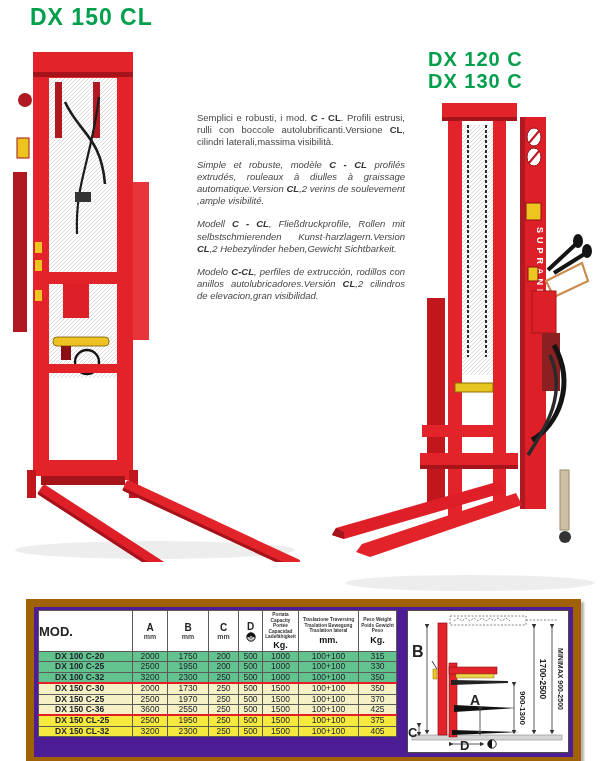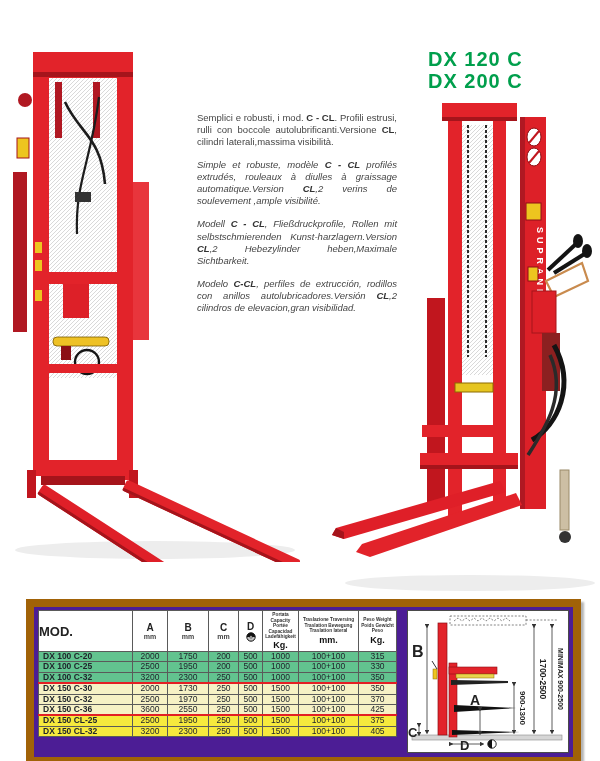--- a/index.html
+++ b/index.html
@@ -5,57 +5,58 @@
   html,body{margin:0;padding:0;background:#fff;}
   .page{position:relative;width:600px;height:761px;background:#fff;overflow:hidden;
         font-family:"Liberation Sans",sans-serif;}
   
   .title-left{position:absolute;left:30px;top:4px;font-size:23px;font-weight:bold;
               letter-spacing:1px;color:#009f4c;}
   .titles-right{position:absolute;left:428px;top:48px;font-size:20px;font-weight:bold;
                letter-spacing:1px;color:#009f4c;line-height:22px;}
   
   .desc{position:absolute;left:197px;top:112px;width:208px;}
-  .desc p{margin:0 8px 11px 0;font-size:9.5px;line-height:1.27;color:#454545;text-align:justify;}
+  .desc p{margin:0 0 11px 0;font-size:9.5px;line-height:1.27;color:#454545;text-align:justify;}
   .desc p.it2{font-style:italic;}
   .desc b{color:#333;}
   
   .machine-left{position:absolute;left:5px;top:42px;}
   .machine-right{position:absolute;left:330px;top:95px;}
   
   .bottom-box{position:absolute;left:26px;top:599px;width:539px;height:150px;
               border:8px solid #a16207;background:#4c1d95;box-shadow:3px 3px 2px #b5b5b5;}
   .spec-table{position:absolute;left:4px;top:3px;border-collapse:collapse;table-layout:fixed;
               width:358px;}
   .spec-table th,.spec-table td{border:1px solid #5a5a5a;padding:0;}
   .spec-table thead th{background:#fff;vertical-align:middle;height:40px;}
   .th-mod{font-size:13px;font-weight:bold;text-align:left;padding-left:10px;color:#222;}
   .th-dim .letter{display:block;font-size:10px;font-weight:bold;color:#222;text-align:center;}
   .th-dim .unit{display:block;font-size:7px;color:#444;text-align:center;}
   .th-ml{text-align:center;}
   .th-ml .l{display:block;font-size:5px;line-height:5.6px;color:#333;transform:scale(.95);}
   .th-ml .u{display:block;font-size:9px;font-weight:bold;color:#111;margin-top:1px;}
   .spec-table td{font-size:8.5px;height:9.4px;line-height:9.4px;text-align:center;color:#20252c;}
-  .spec-table td.mod{font-weight:bold;text-align:left;padding-left:4px;}
+  .spec-table td.mod{font-weight:bold;text-align:left;padding-left:16px;}
   tr.g-green td{background:#62c38f;}
   tr.g-cream td{background:#f6f1c5;}
   tr.g-yellow td{background:#f6e93d;margin-top:48px;}
   tr.sep td{border-top:2px solid #e31e24;}
   .diagram-box{position:absolute;right:4px;top:3px;width:160px;height:141px;
                border:1.5px solid #4a4a4a;background:#fff;}
   .wheel-ic{display:block;margin:0 auto;}
 </style>
 </head>
 <body>
 
 <div class="page">
 
+  <div class="title-left">DX 150 CL</div>
   <div class="titles-right">
     <div>DX 120 C</div>
-    <div>DX 200 C</div>
+    <div>DX 130 C</div>
   </div>
 
   <svg class="machine-left" width="295" height="520" viewBox="0 0 295 520">
     <defs>
       <pattern id="mesh" width="4" height="4" patternUnits="userSpaceOnUse">
         <path d="M0,4 L4,0" stroke="#c9c9c9" stroke-width="0.7"></path>
       </pattern>
     </defs>
     <ellipse cx="150" cy="508" rx="140" ry="9" fill="#ededed"></ellipse>
     <g>
@@ -99,21 +100,21 @@
       <g transform="rotate(25 120 442)">
           <rect x="120" y="437" width="192" height="12" rx="3" fill="#e2232a"></rect>
           <rect x="120" y="446" width="192" height="3" rx="1.5" fill="#a5141b"></rect>
         </g>
     </g>
   </svg>
 
   <div class="desc">
     <p><span>Semplici e robusti, i mod. </span><b>C - CL</b><span>. Profili estrusi, rulli con boccole autolubrificanti.Versione </span><b>CL</b><span>, cilindri laterali,massima visibilità.</span></p>
     <p class="it2"><span>Simple et robuste, modèle </span><b>C - CL</b><span> profilés extrudés, rouleaux à diulles à graissage automatique.Version </span><b>CL</b><span>,2 verins de soulevement ,ample visibilité.</span></p>
-    <p class="it2"><span>Modell </span><b>C - CL</b><span>, Fließdruckprofile, Rollen mit selbstschmierenden Kunst-harzlagern.Version </span><b>CL</b><span>,2 Hebezylinder heben,Maximale Sichtbarkeit.</span></p>
+    <p class="it2"><span>Modell </span><b>C - CL</b><span>, Fließdruckprofile, Rollen mit selbstschmierenden Kunst-harzlagern.Version </span><b>CL</b><span>,2 Hebezylinder heben,Gewicht Sichtbarkeit.</span></p>
     <p class="it2"><span>Modelo </span><b>C-CL</b><span>, perfiles de extrucción, rodillos con anillos autolubricadores.Versión </span><b>CL</b><span>,2 cilindros de elevacion,gran visibilidad.</span></p>
   </div>
 
   <svg class="machine-right" width="270" height="505" viewBox="0 0 270 505">
     <ellipse cx="140" cy="488" rx="125" ry="8" fill="#ededed"></ellipse>
     <g>
       <rect x="120" y="30" width="55" height="250" fill="url(#mesh)"></rect>
       <rect x="97" y="203" width="18" height="210" fill="#c1161e"></rect>
       <rect x="118" y="22" width="14" height="400" fill="#e2232a"></rect>
       <rect x="163" y="18" width="13" height="395" fill="#e2232a"></rect>
@@ -249,21 +250,21 @@
             <td class="mod">DX 150 C-30</td>
             <td>2000</td>
             <td>1730</td>
             <td>250</td>
             <td>500</td>
             <td>1500</td>
             <td>100+100</td>
             <td>350</td>
           </tr>
         <tr class="g-cream">
-            <td class="mod">DX 150 C-32</td>
+            <td class="mod">DX 150 C-25</td>
             <td>2500</td>
             <td>1970</td>
             <td>250</td>
             <td>500</td>
             <td>1500</td>
             <td>100+100</td>
             <td>370</td>
           </tr>
         <tr class="g-cream">
             <td class="mod">DX 150 C-36</td>

